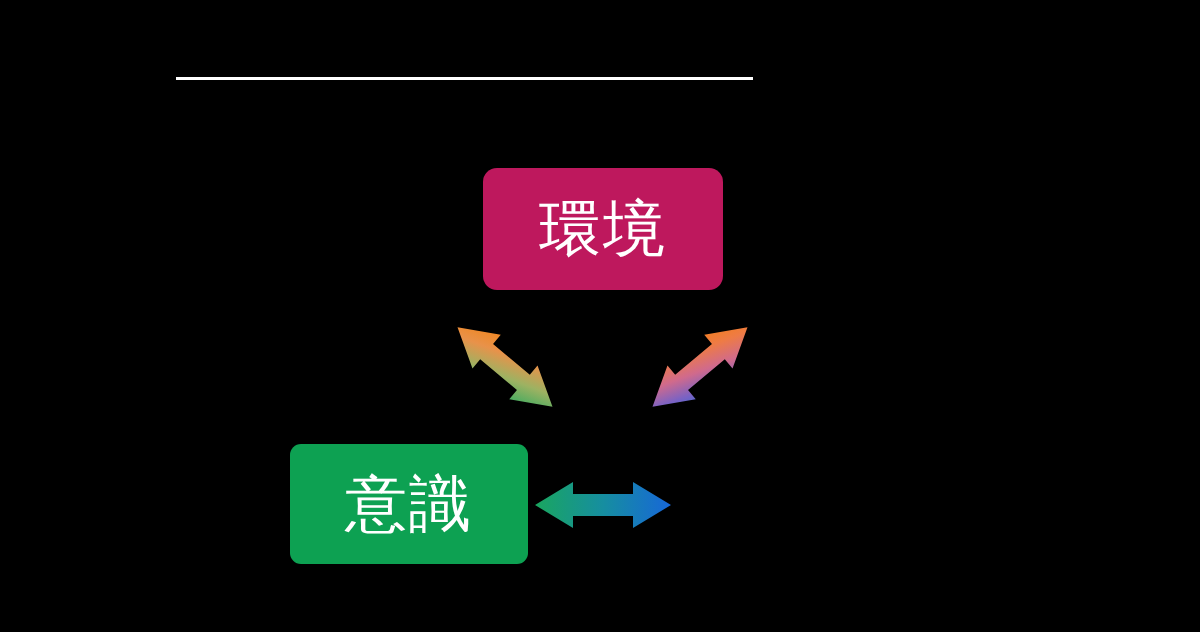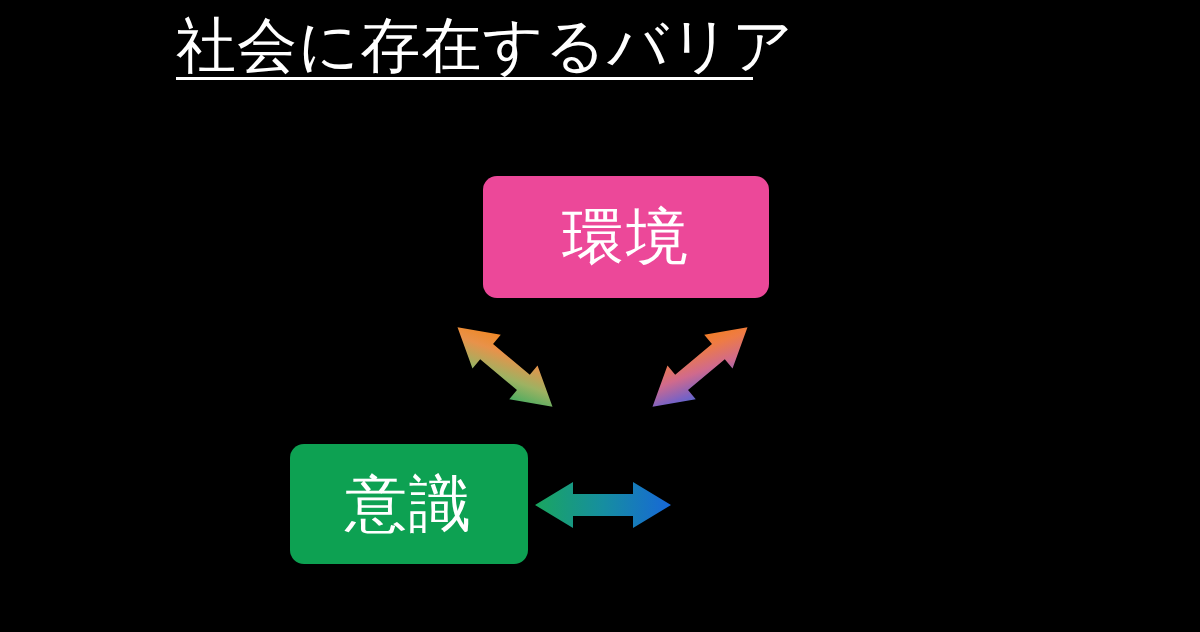--- a/index.html
+++ b/index.html
@@ -50,31 +50,32 @@
     color: #ffffff;
     font-size: 62px;
     line-height: 1;
     letter-spacing: 2px;
     font-weight: 400;
     box-sizing: border-box;
     user-select: none;
   }
   #node-environment {
     left: 483px;
-    top: 176px;
-    width: 286px;
+    top: 168px;
+    width: 240px;
     height: 122px;
-    background: #ec4899;
+    background: #be185d;
   }
   #node-awareness {
     left: 290px;
     top: 444px;
     width: 238px;
     height: 120px;
     background: #0DA152;
+    border-radius: 11px;
   }
   #node-information {
     left: 678px;
     top: 444px;
     width: 239px;
     height: 120px;
     background: #0B5FD0;
   }
 
   
@@ -85,21 +86,20 @@
   }
   #arrow-env-awareness { left: 455px; top: 303px; }
   #arrow-env-information { left: 650px; top: 303px; }
   #arrow-awareness-information { left: 533px; top: 478px; }
 </style>
 </head>
 <body>
 
 <div id="slide">
 
-  <div id="slide-title">社会に存在するバリア</div>
   <div id="title-underline"></div>
 
   <svg id="arrow-env-awareness" class="arrow-svg" width="100" height="128" viewBox="0 0 100 128">
     <defs>
       <linearGradient id="grad-ea" x1="1" y1="0" x2="0" y2="1">
         <stop offset="0%" stop-color="#F5800A"></stop>
         <stop offset="35%" stop-color="#E8924A"></stop>
         <stop offset="62%" stop-color="#9DB262"></stop>
         <stop offset="100%" stop-color="#17A85F"></stop>
       </linearGradient>

